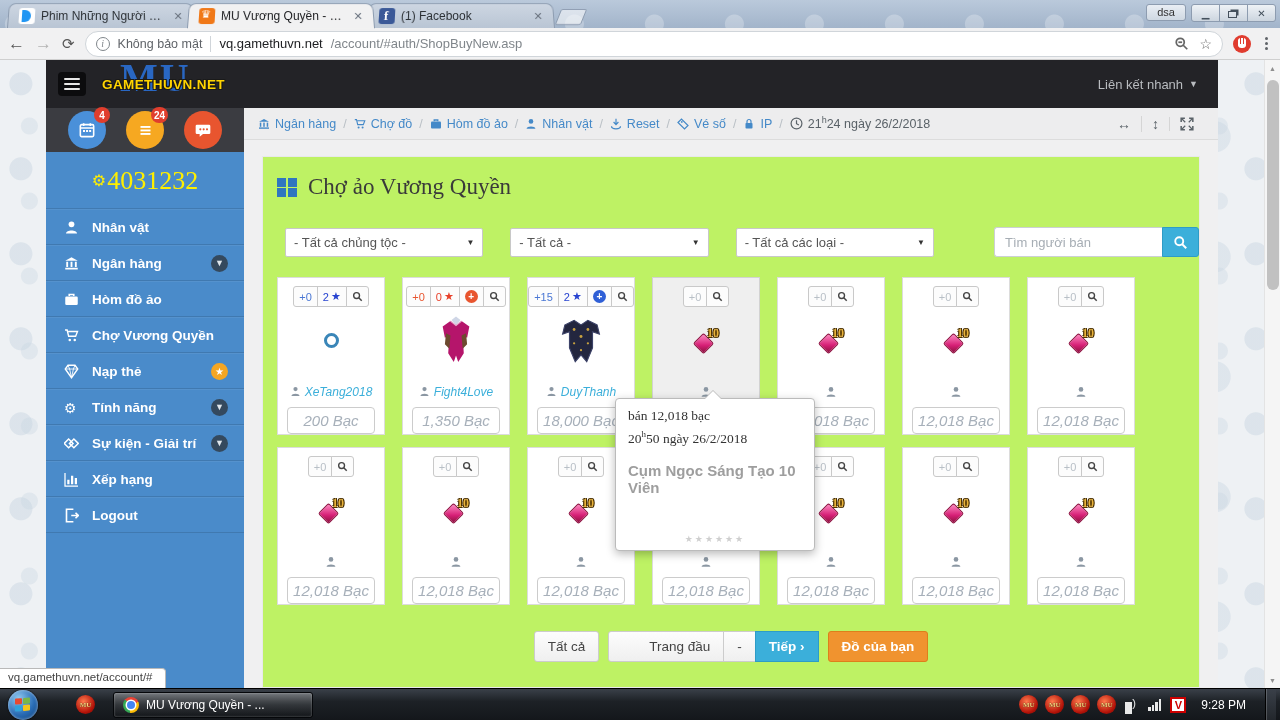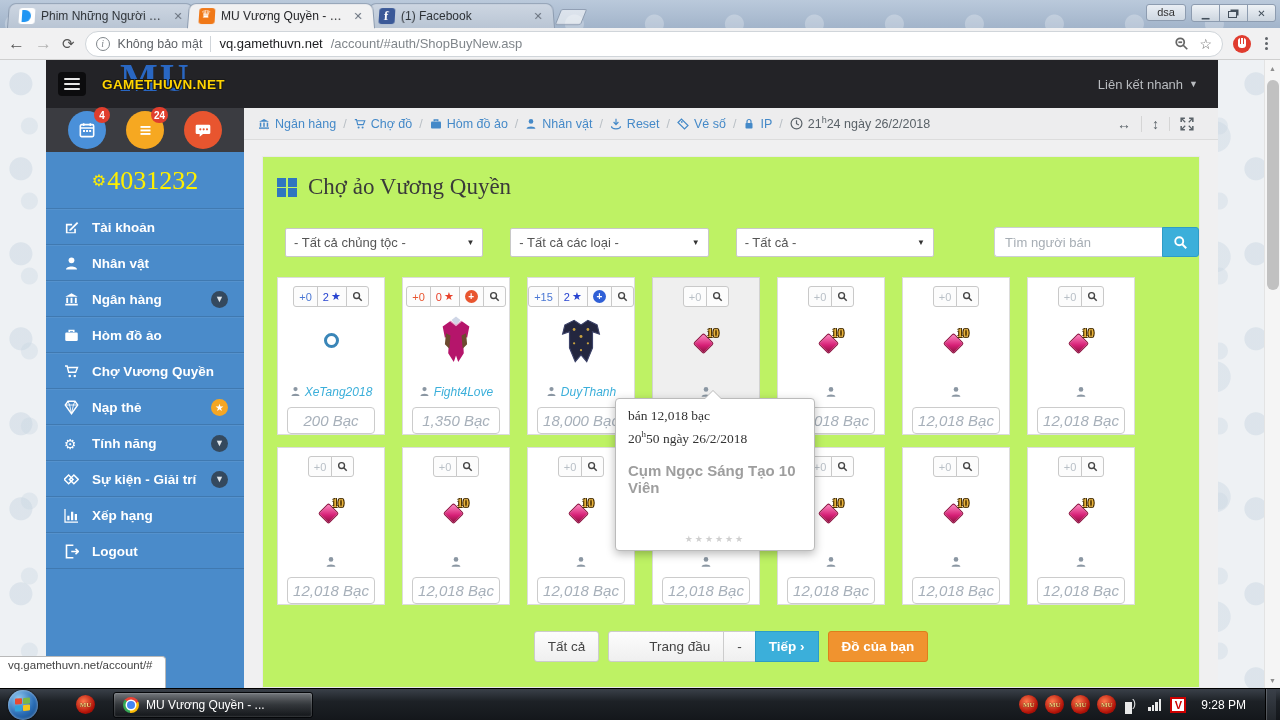--- a/index.html
+++ b/index.html
@@ -188,21 +188,21 @@
   .tt-line { font:13.5px/18px "Liberation Serif","DejaVu Serif",serif; color:#333; }
   .tt-line sup { font-size:9px; }
   .tt-name { margin-top:14px; font-size:15px; font-weight:bold; color:#9e9e9e; }
   .tt-stars { margin-top:38px; text-align:center; color:#cfcfcf; font-size:9px; letter-spacing:2px; }
 
   
   .scrollbar { position:absolute; top:0; right:0; bottom:0; width:16px; background:#f5f5f5; border-left:1px solid #e3e3e3; }
   .sb-arrow { height:16px; display:flex; align-items:center; justify-content:center; font-size:7px; color:#8f8f8f; }
   .sb-thumb { position:absolute; top:20px; left:2px; width:12px; height:210px; background:#c1c1c1; border-radius:6px; }
   .sb-down { position:absolute; bottom:0; width:100%; }
-  .statusbubble { position:absolute; left:0; bottom:0; height:32px; background:#fff; border:1px solid #b9b9b9;
+  .statusbubble { position:absolute; left:0; bottom:0; height:20px; background:#fff; border:1px solid #b9b9b9;
     border-left:none; border-bottom:none; border-radius:0 4px 0 0; padding:2px 12px 0 8px; font-size:11.5px; color:#444; }
 
   
   .taskbar { position:absolute; left:0; right:0; top:688px; height:32px;
     background:linear-gradient(#3a4049,#1d2126 40%,#14171b); border-top:1px solid #000;
     display:flex; align-items:center; }
   .startorb { width:30px; height:30px; margin-left:8px; border-radius:50%;
     background:radial-gradient(circle at 35% 28%, #8ec8f0, #2a6cb5 55%, #0b3c74);
     box-shadow:inset 0 0 3px rgba(255,255,255,.6), 0 0 2px #000; position:relative; }
   .orbflag { position:absolute; left:7px; top:8px; width:16px; height:14px; display:grid;
@@ -351,29 +351,20 @@
                   <circle cx="6.5" cy="5.5" r=".8" fill="#e8552f"></circle>
                   <circle cx="9" cy="5.5" r=".8" fill="#e8552f"></circle>
                 </svg>
             </div>
           </div>
           <div class="account"><span class="gear">⚙</span><span>4031232</span></div>
           <div class="menu" id="menu-mount">
               <div class="mitem">
                 <span class="ic">
                   <svg width="15" height="15" viewBox="0 0 12 12" fill="currentColor" style="color:currentColor">
-                    <path d="M1.5 10.5V3h5v1.3H2.8v5.4h5.4V7h1.3v3.5z"></path>
-                    <path d="M4.6 7.4 10.4 1.6l1 1-5.8 5.8-1.4.4z"></path>
-                  </svg>
-                </span>
-                <span>Tài khoản</span>
-              </div>
-              <div class="mitem">
-                <span class="ic">
-                  <svg width="15" height="15" viewBox="0 0 12 12" fill="currentColor" style="color:currentColor">
                     <circle cx="6" cy="3.4" r="2.3"></circle>
                     <path d="M1.6 10.8c0-3.2 8.8-3.2 8.8 0z"></path>
                   </svg>
                 </span>
                 <span>Nhân vật</span>
               </div>
               <div class="mitem">
                 <span class="ic">
                   <svg width="15" height="15" viewBox="0 0 12 12" fill="currentColor" style="color:currentColor">
                     <path d="M6 1 11 3.8H1Z"></path>
@@ -559,22 +550,22 @@
               <span class="winflag">
                   <i></i>
                   <i></i>
                   <i></i>
                   <i></i>
                 </span>
               <span>Chợ ảo Vương Quyền</span>
             </div>
             <div class="filters">
               <div class="fselect">- Tất cả chủng tộc -</div>
+              <div class="fselect">- Tất cả -</div>
               <div class="fselect">- Tất cả các loại -</div>
-              <div class="fselect">- Tất cả -</div>
               <div class="searchgrp">
                 <input placeholder="Tìm người bán" style="">
                 <div class="searchbtn">
                   <svg width="15" height="15" viewBox="0 0 12 12" fill="none" stroke="#fff" stroke-width="1.5">
                       <circle cx="5" cy="5" r="3.2"></circle>
                       <path d="M7.4 7.4 10.6 10.6"></path>
                     </svg>
                 </div>
               </div>
             </div>

